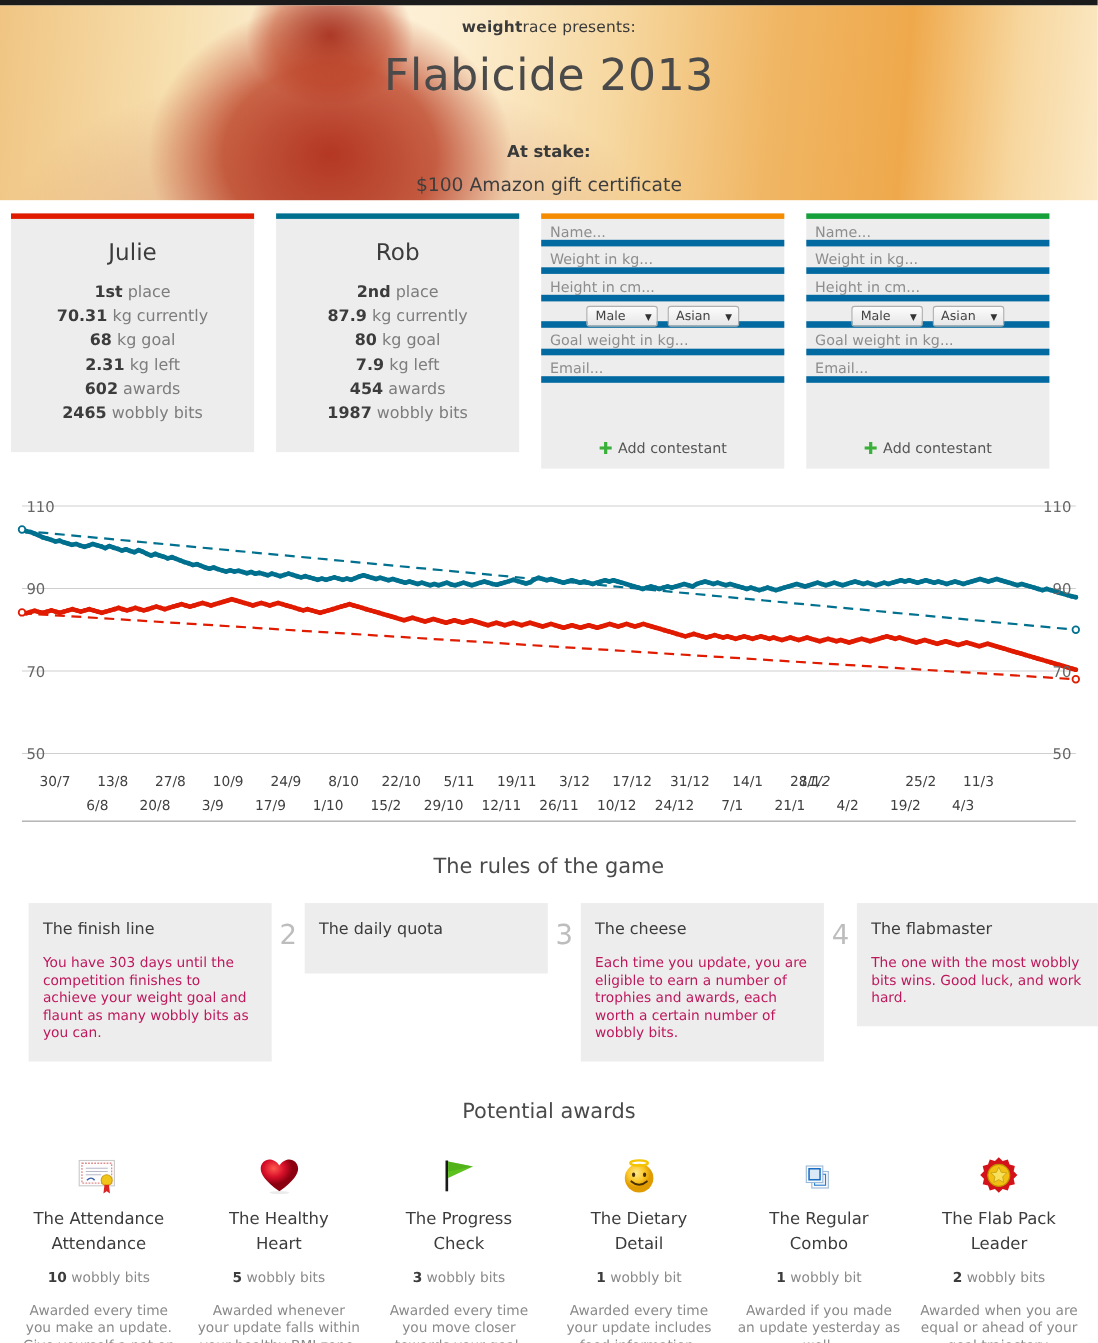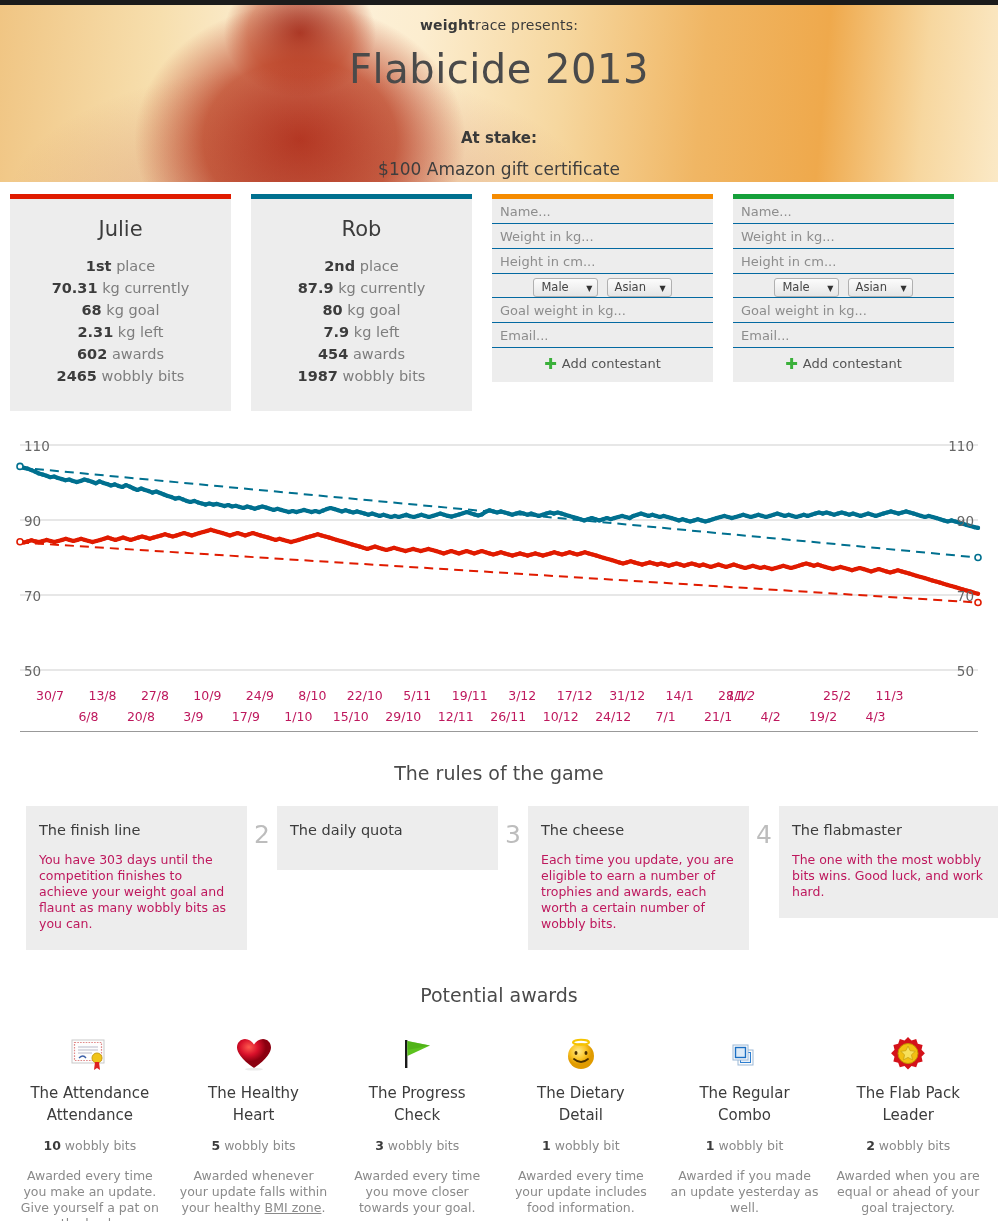--- a/index.html
+++ b/index.html
@@ -39,43 +39,43 @@
   
   .contestants { display:flex; gap:20px; padding:0 10px; margin-top:12px; align-items:flex-start; }
   .card { width:221px; background:#ededed; }
   .card .accent { height:5px; }
   .card.filled { padding-bottom:24px; min-height:213px; }
   .cname { text-align:center; font-size:21px; color:#3c3c3c; padding:18px 0 14px; }
   .stats { text-align:center; line-height:22px; font-size:14.5px; color:#7d7d7d; }
   .stats b { color:#3c3c3c; font-weight:bold; }
 
   .formcard .frow {
-    border-bottom:1px solid #0369a1; padding:6px 8px; font-size:13px; color:#8d8d8d;
+    border-bottom:6px solid #0369a1; padding:6px 8px; font-size:13px; color:#8d8d8d;
     height:25px; line-height:13px;
   }
   .formcard .selrow { padding:4px 8px; text-align:center; height:24px; }
   .fakesel {
     display:inline-block; border:1px solid #b0b0b0; border-radius:3px;
     background:linear-gradient(#fcfcfc,#e6e6e6);
     font-size:11.5px; color:#444; padding:2px 4px 2px 7px; width:65px; text-align:left;
     position:relative; margin:0 2px;
   }
   .fakesel .arr { position:absolute; right:5px; top:3px; font-size:8px; color:#333; }
-  .addrow { text-align:center; padding:7px 0 9px; font-size:13px; color:#555; }
+  .addrow { text-align:center; padding:7px 0 9px; font-size:13px; color:#555;margin-top:44px; }
   .plus { color:#3ab03a; font-weight:bold; font-size:15px; margin-right:5px; vertical-align:-1px; }
 
   
   .chartwrap { position:relative; margin:22px 10px 0; height:295px; }
   .chart-svg { position:absolute; left:0; top:0; }
   .ylab { position:absolute; font-size:13.5px; color:#666; }
   .ylab.l { left:14px; }
   .ylab.r { right:14px; }
   .xaxis { position:absolute; left:0; right:0; top:255px; }
   .xrow { position:relative; height:21px; }
-  .xtick { position:absolute; font-size:12.5px; color:#be185d; transform:translateX(-50%); white-space:nowrap; }
+  .xtick { position:absolute; font-size:12.5px; color:#404040; transform:translateX(-50%); white-space:nowrap; }
   .axisline { position:absolute; left:10px; right:10px; top:298px; border-top:1px solid #999; }
 
   
   .sect-title { text-align:center; font-size:19px; color:#4a4a4a; margin-top:34px; }
   .rules { display:flex; padding:0 26px; margin-top:22px; align-items:flex-start; }
   .rulecell { display:flex; align-items:flex-start; }
   .rnum { font-size:25px; color:#bdbdbd; width:30px; text-align:center; padding-top:14px; flex:none; }
   .rbox { width:221px; background:#ededed; padding:16px 13px 18px; }
   .rtitle { font-size:14.5px; color:#3c3c3c; margin-bottom:14px; font-weight:normal; }
   .rtext { font-size:12.5px; line-height:16px; color:#be185d; }
@@ -711,21 +711,21 @@
         <div class="xtick" style="left: 731px; font-style: italic;">11/2</div>
         <div class="xtick" style="left: 827.059px;">25/2</div>
         <div class="xtick" style="left: 879.529px;">11/3</div>
       </div>
     <div class="xrow" id="xrow2">
         <div class="xtick" style="left: 78.4706px;">6/8</div>
         <div class="xtick" style="left: 130.941px;">20/8</div>
         <div class="xtick" style="left: 183.412px;">3/9</div>
         <div class="xtick" style="left: 235.882px;">17/9</div>
         <div class="xtick" style="left: 288.353px;">1/10</div>
-        <div class="xtick" style="left: 340.824px;">15/10</div>
+        <div class="xtick" style="left: 340.824px;">15/2</div>
         <div class="xtick" style="left: 393.294px;">29/10</div>
         <div class="xtick" style="left: 445.765px;">12/11</div>
         <div class="xtick" style="left: 498.235px;">26/11</div>
         <div class="xtick" style="left: 550.706px;">10/12</div>
         <div class="xtick" style="left: 603.176px;">24/12</div>
         <div class="xtick" style="left: 655.647px;">7/1</div>
         <div class="xtick" style="left: 708.118px;">21/1</div>
         <div class="xtick" style="left: 760.588px;">4/2</div>
         <div class="xtick" style="left: 813.059px;">19/2</div>
         <div class="xtick" style="left: 865.529px;">4/3</div>

